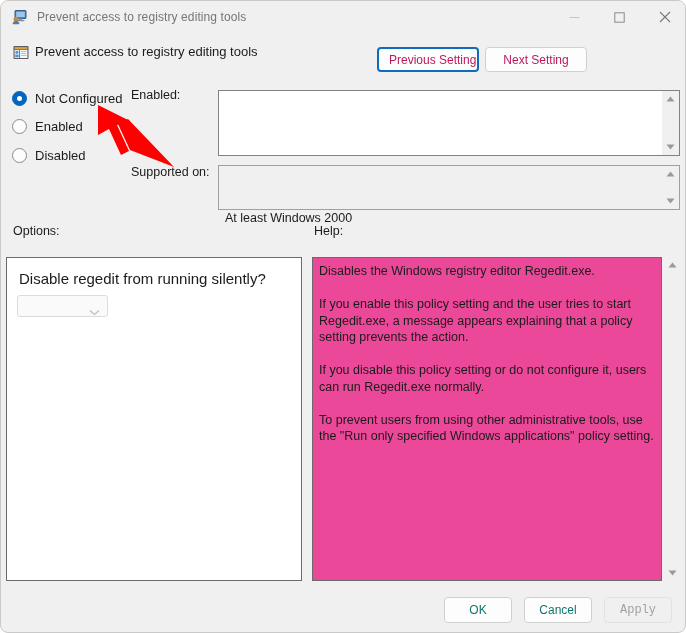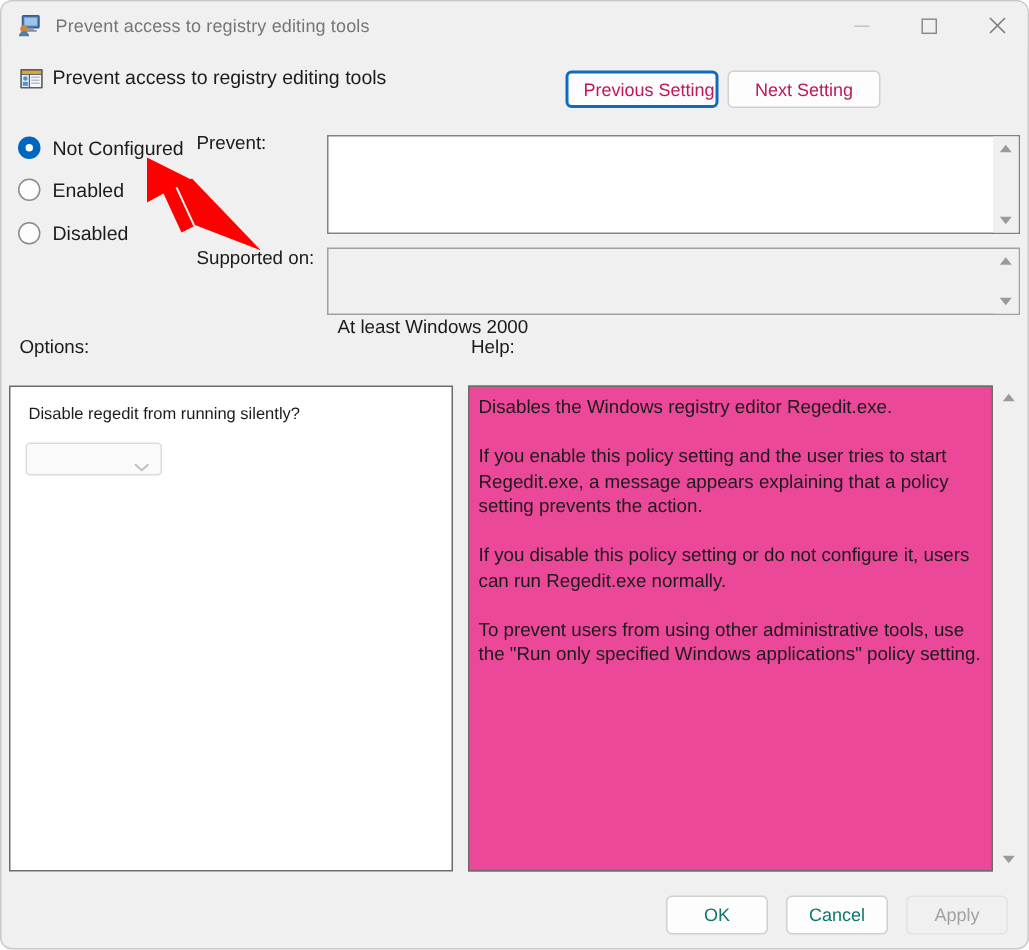--- a/index.html
+++ b/index.html
@@ -173,21 +173,21 @@
   #options-panel {
     position: absolute;
     left: 5px; top: 256px;
     width: 296px; height: 324px;
     background: #ffffff;
     border: 1px solid #6b6b6b;
   }
   #options-question {
     position: absolute;
     left: 12px; top: 12px;
-    font-size: 11px; color: #1b1b1b;
+    font-size: 15px; color: #1b1b1b;
     white-space: nowrap;
   }
   #options-dropdown {
     position: absolute;
     left: 10px; top: 37px;
     width: 91px; height: 22px;
     background: #fafafa;
     border: 1px solid #dcdcdc;
     border-radius: 3px;
     cursor: default;
@@ -238,20 +238,21 @@
     cursor: pointer;
   }
   #btn-ok     { left: 443px; }
   #btn-cancel { left: 523px; }
   #btn-apply  {
     left: 603px;
     background: #f0f0f0;
     border: 1px solid #e2e2e2;
     color: #a2a2a2;
     cursor: default;
+    font-family: Liberation Mono, monospace;
   }
 
   
   #annotation-arrow {
     position: absolute;
     left: 95px; top: 98px;
     width: 90px; height: 68px;
     pointer-events: none;
   }
 </style>
@@ -316,21 +317,21 @@
   </div>
   <div class="radio-row" id="radio-enabled">
     <span class="radio-mark"></span>
     <span class="radio-label">Enabled</span>
   </div>
   <div class="radio-row" id="radio-disabled">
     <span class="radio-mark"></span>
     <span class="radio-label">Disabled</span>
   </div>
 
-  <div class="field-label" id="label-comment">Prevent:</div>
+  <div class="field-label" id="label-comment">Enabled:</div>
   <div id="comment-box">
     <div id="comment-text"></div>
     <div class="vscroll">
       <div class="arrow">
         <svg width="9" height="6" viewBox="0 0 9 6">
             <polygon points="4.5,0.5 8.5,5.5 0.5,5.5" fill="#9a9a9a"></polygon>
           </svg>
       </div>
       <div class="arrow">
         <svg width="9" height="6" viewBox="0 0 9 6">

